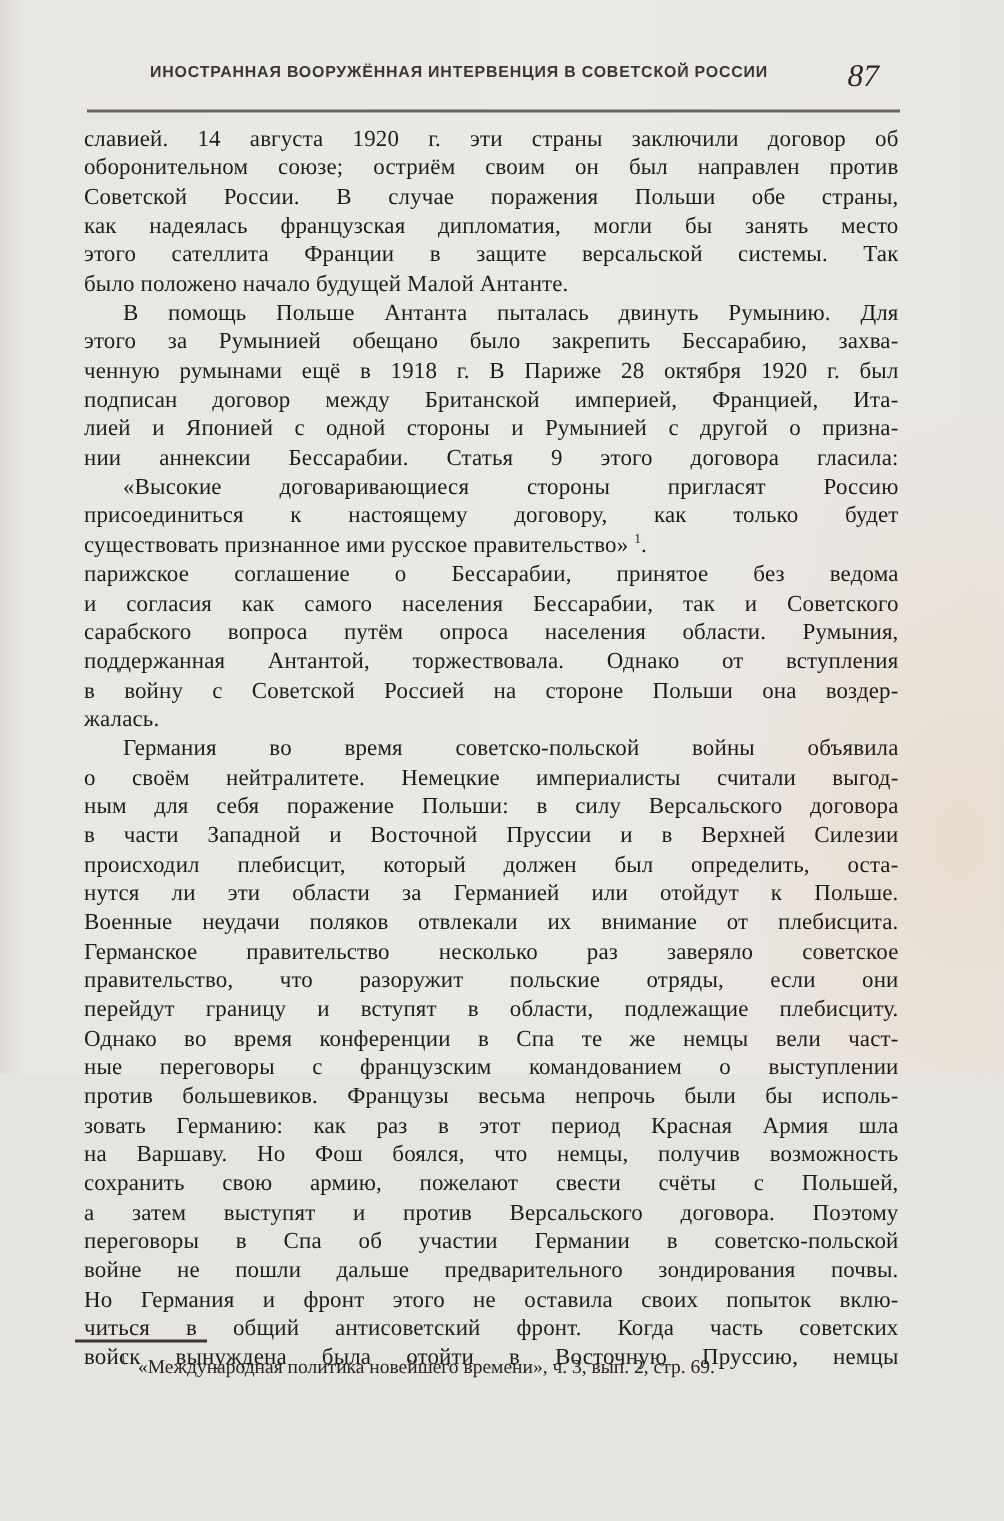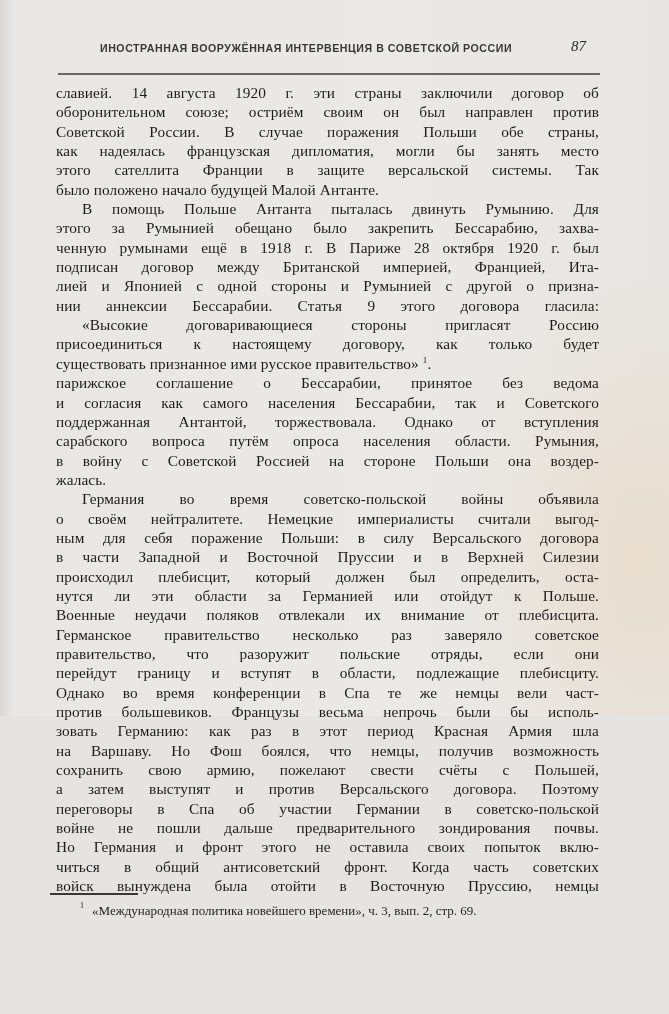--- a/index.html
+++ b/index.html
@@ -40,21 +40,21 @@
     text-transform: uppercase;
     font-family: "Liberation Sans", "DejaVu Sans", sans-serif;
     font-weight: bold;
     color: #3a3733;
     white-space: nowrap;
   }
   .running-head .folio {
     position: absolute;
     right: 14px;
     top: 0px;
-    font-size: 15px;
+    font-size: 21px;
     font-style: italic;
     color: #2a2724;
   }
   .head-rule {
     position: absolute;
     left: 58px;
     top: 73px;
     width: 542px;
     height: 1.6px;
     background: #4a4642;
@@ -133,35 +133,36 @@
       <span class="line"><span>этого за Румынией обещано было закрепить Бессарабию, захва-</span></span>
       <span class="line"><span>ченную румынами ещё в 1918 г. В Париже 28 октября 1920 г. был</span></span>
       <span class="line"><span>подписан договор между Британской империей, Францией, Ита-</span></span>
       <span class="line"><span>лией и Японией с одной стороны и Румынией с другой о призна-</span></span>
       <span class="line"><span>нии аннексии Бессарабии. Статья 9 этого договора гласила:</span></span>
       <span class="line ind"><span>«Высокие договаривающиеся стороны пригласят Россию</span></span>
       <span class="line"><span>присоединиться к настоящему договору, как только будет</span></span>
       <span class="line last"><span>существовать признанное ими русское правительство»</span> <sup class="ref">1</sup><span>.</span></span>
       <span class="line"><span>парижское соглашение о Бессарабии, принятое без ведома</span></span>
       <span class="line"><span>и согласия как самого населения Бессарабии, так и Советского</span></span>
+      <span class="line"><span>сарабского вопроса путём опроса населения области. Румыния,</span></span>
       <span class="line"><span>поддержанная Антантой, торжествовала. Однако от вступления</span></span>
-      <span class="line"><span>сарабского вопроса путём опроса населения области. Румыния,</span></span>
       <span class="line"><span>в войну с Советской Россией на стороне Польши она воздер-</span></span>
       <span class="line last"><span>жалась.</span></span>
       <span class="line ind"><span>Германия во время советско-польской войны объявила</span></span>
       <span class="line"><span>о своём нейтралитете. Немецкие империалисты считали выгод-</span></span>
       <span class="line"><span>ным для себя поражение Польши: в силу Версальского договора</span></span>
       <span class="line"><span>в части Западной и Восточной Пруссии и в Верхней Силезии</span></span>
       <span class="line"><span>происходил плебисцит, который должен был определить, оста-</span></span>
       <span class="line"><span>нутся ли эти области за Германией или отойдут к Польше.</span></span>
       <span class="line"><span>Военные неудачи поляков отвлекали их внимание от плебисцита.</span></span>
       <span class="line"><span>Германское правительство несколько раз заверяло советское</span></span>
       <span class="line"><span>правительство, что разоружит польские отряды, если они</span></span>
       <span class="line"><span>перейдут границу и вступят в области, подлежащие плебисциту.</span></span>
       <span class="line"><span>Однако во время конференции в Спа те же немцы вели част-</span></span>
+      <span class="line"><span>ные переговоры с французским командованием о выступлении</span></span>
       <span class="line"><span>против большевиков. Французы весьма непрочь были бы исполь-</span></span>
       <span class="line"><span>зовать Германию: как раз в этот период Красная Армия шла</span></span>
       <span class="line"><span>на Варшаву. Но Фош боялся, что немцы, получив возможность</span></span>
       <span class="line"><span>сохранить свою армию, пожелают свести счёты с Польшей,</span></span>
       <span class="line"><span>а затем выступят и против Версальского договора. Поэтому</span></span>
       <span class="line"><span>переговоры в Спа об участии Германии в советско-польской</span></span>
       <span class="line"><span>войне не пошли дальше предварительного зондирования почвы.</span></span>
       <span class="line"><span>Но Германия и фронт этого не оставила своих попыток вклю-</span></span>
       <span class="line"><span>читься в общий антисоветский фронт. Когда часть советских</span></span>
       <span class="line"><span>войск вынуждена была отойти в Восточную Пруссию, немцы</span></span>

